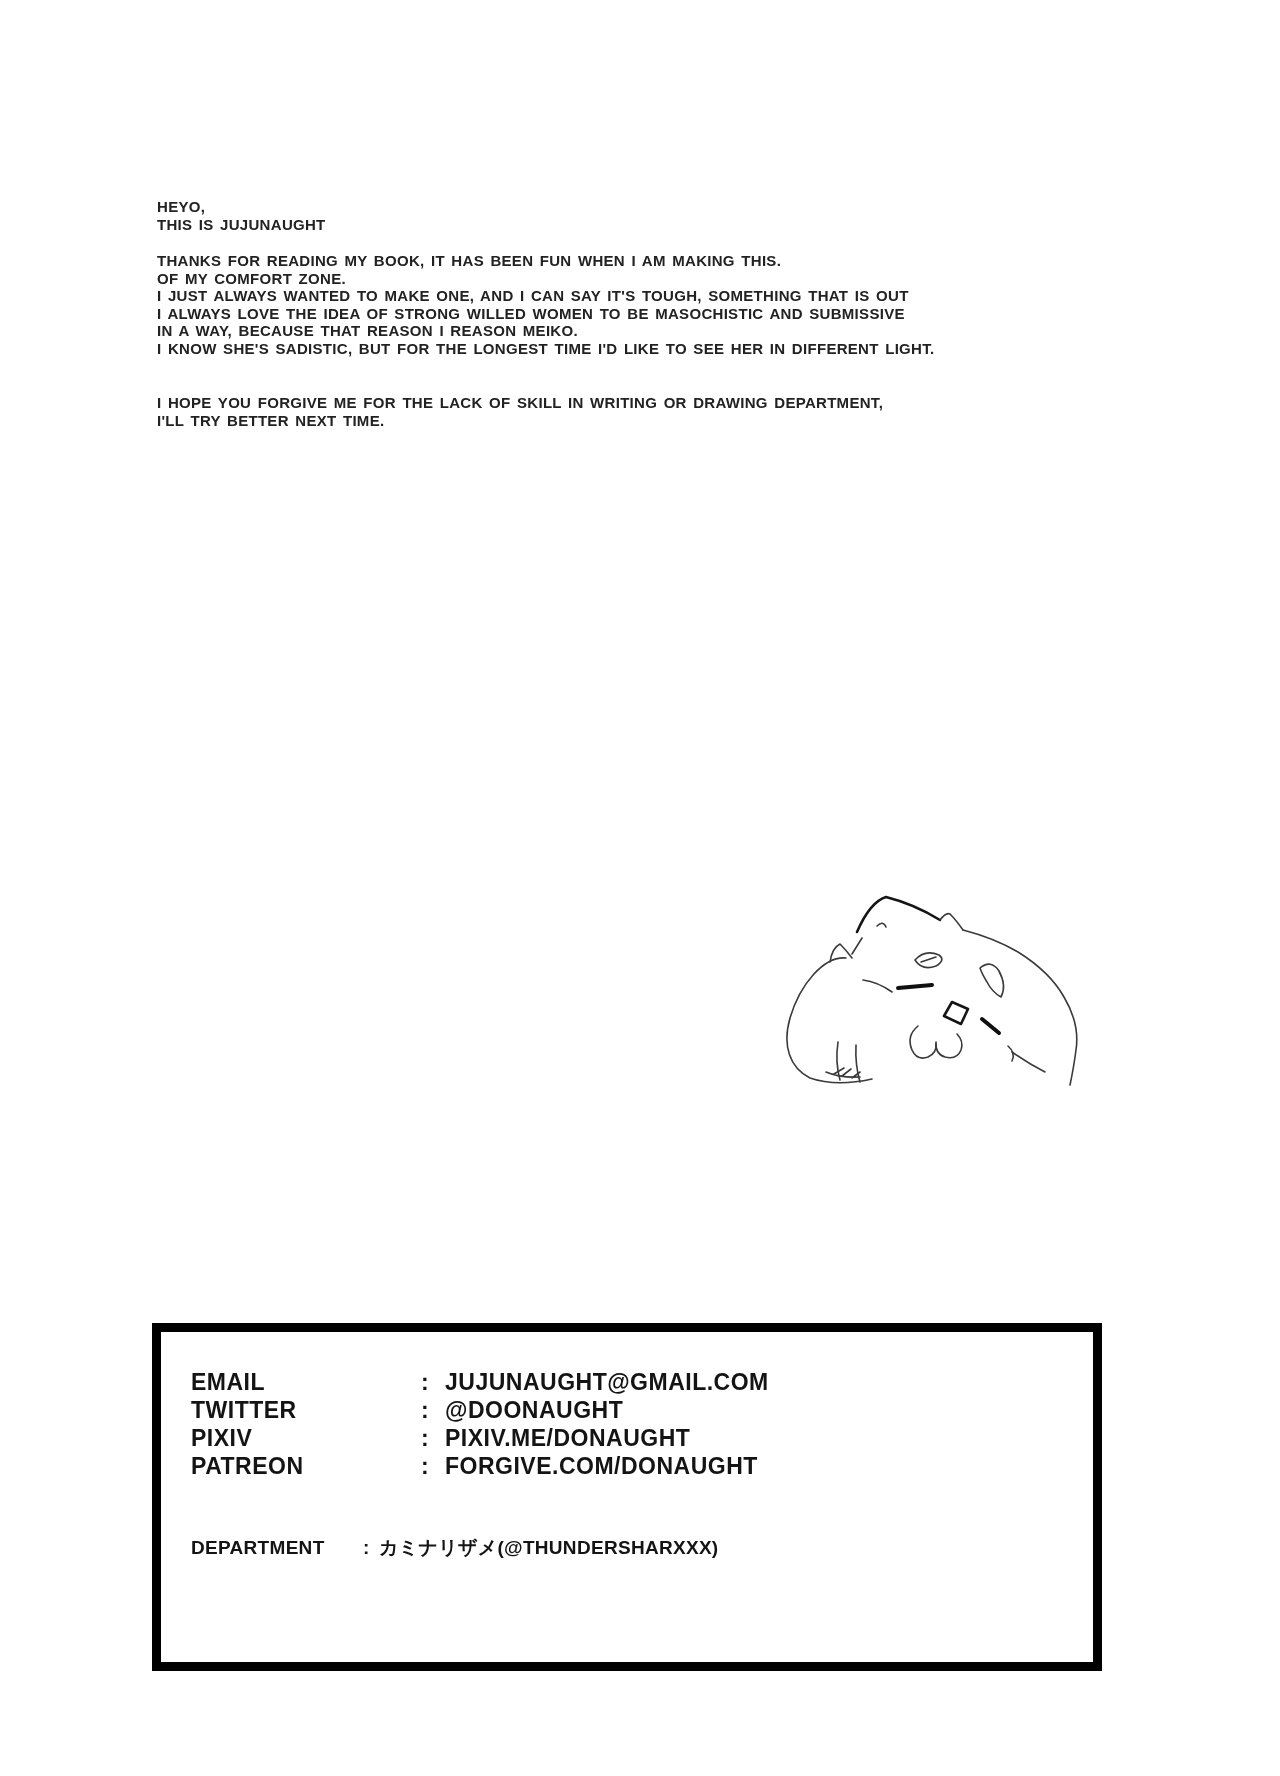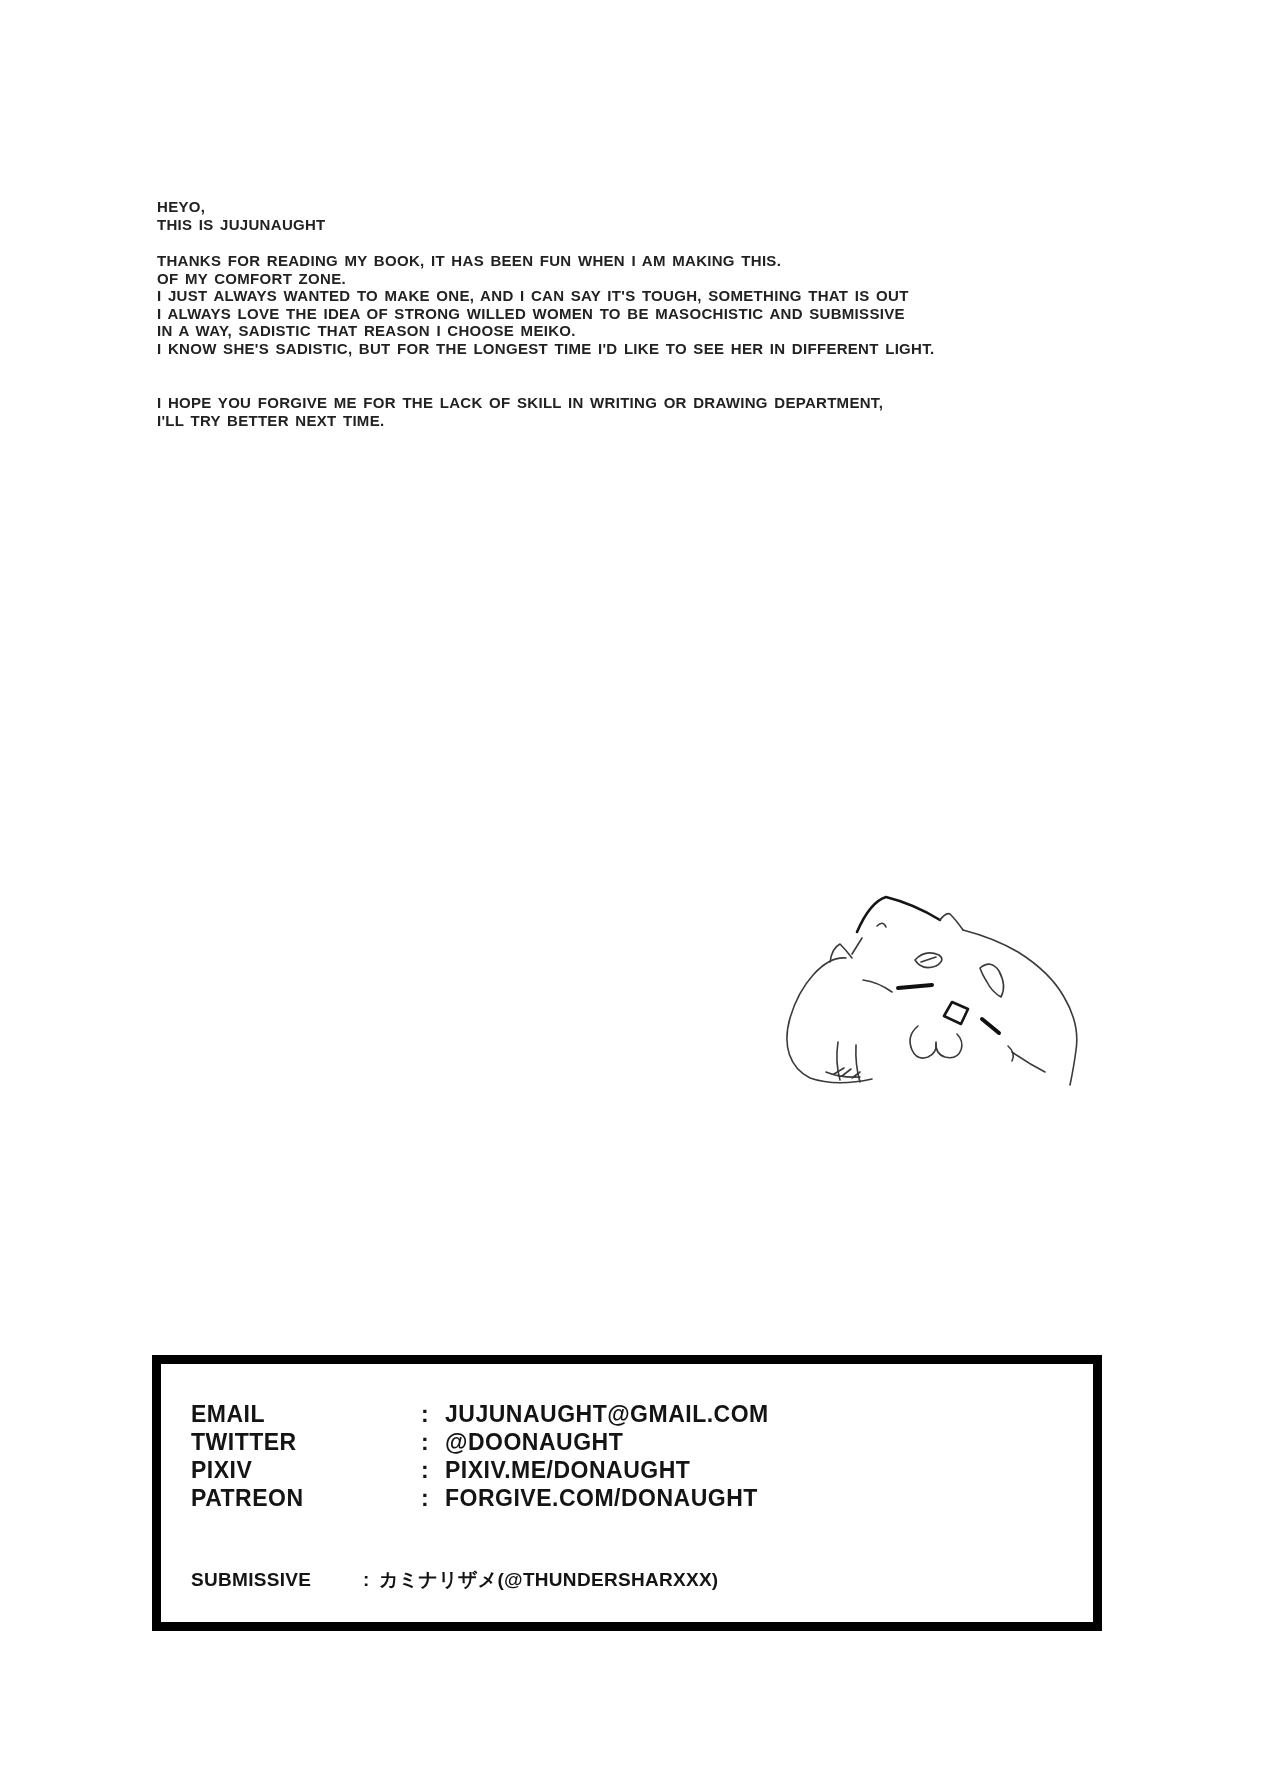--- a/index.html
+++ b/index.html
@@ -31,25 +31,24 @@
   
   .doodle{
     position:absolute;
     left:782px;top:882px;
     width:310px;height:210px;
   }
   
   .contact-box{
     position:absolute;
     left:152px;top:1323px;
-    width:950px;height:276px;
+    width:950px;height:348px;
     box-sizing:border-box;
     border:9px solid #000000;
     background:#ffffff;
-    margin-top:32px;
   }
   .contact-rows{
     position:absolute;
     left:30px;top:36px;
   }
   .contact-row{
     display:flex;
     align-items:baseline;
     font-size:23px;
     font-weight:700;
@@ -86,21 +85,21 @@
   <div class="afterword">
     <div class="para-1">
       <div class="line">HEYO,</div>
       <div class="line">THIS IS JUJUNAUGHT</div>
     </div>
     <div class="para-2">
       <div class="line">THANKS FOR READING MY BOOK, IT HAS BEEN FUN WHEN I AM MAKING THIS.</div>
       <div class="line">OF MY COMFORT ZONE.</div>
       <div class="line">I JUST ALWAYS WANTED TO MAKE ONE, AND I CAN SAY IT'S TOUGH, SOMETHING THAT IS OUT</div>
       <div class="line">I ALWAYS LOVE THE IDEA OF STRONG WILLED WOMEN TO BE MASOCHISTIC AND SUBMISSIVE</div>
-      <div class="line">IN A WAY, SADISTIC THAT REASON I CHOOSE MEIKO.</div>
+      <div class="line">IN A WAY, BECAUSE THAT REASON I REASON MEIKO.</div>
       <div class="line">I KNOW SHE'S SADISTIC, BUT FOR THE LONGEST TIME I'D LIKE TO SEE HER IN DIFFERENT LIGHT.</div>
     </div>
     <div class="para-3">
       <div class="line">I HOPE YOU FORGIVE ME FOR THE LACK OF SKILL IN WRITING OR DRAWING DEPARTMENT,</div>
       <div class="line">I'LL TRY BETTER NEXT TIME.</div>
     </div>
   </div>
 
   <svg class="doodle" viewBox="0 0 310 210" aria-hidden="true">
 
@@ -158,19 +157,19 @@
         <span class="colon">:</span>
         <span class="value">PIXIV.ME/DONAUGHT</span>
       </div>
       <div class="contact-row">
         <span class="label">PATREON</span>
         <span class="colon">:</span>
         <span class="value">FORGIVE.COM/DONAUGHT</span>
       </div>
     </div>
     <div class="translation-row">
-      <span class="label">SUBMISSIVE</span>
+      <span class="label">DEPARTMENT</span>
       <span class="colon">:</span>
       <span class="value">カミナリザメ(@THUNDERSHARXXX)</span>
     </div>
   </div>
 
 </div>
 
 </body></html>

